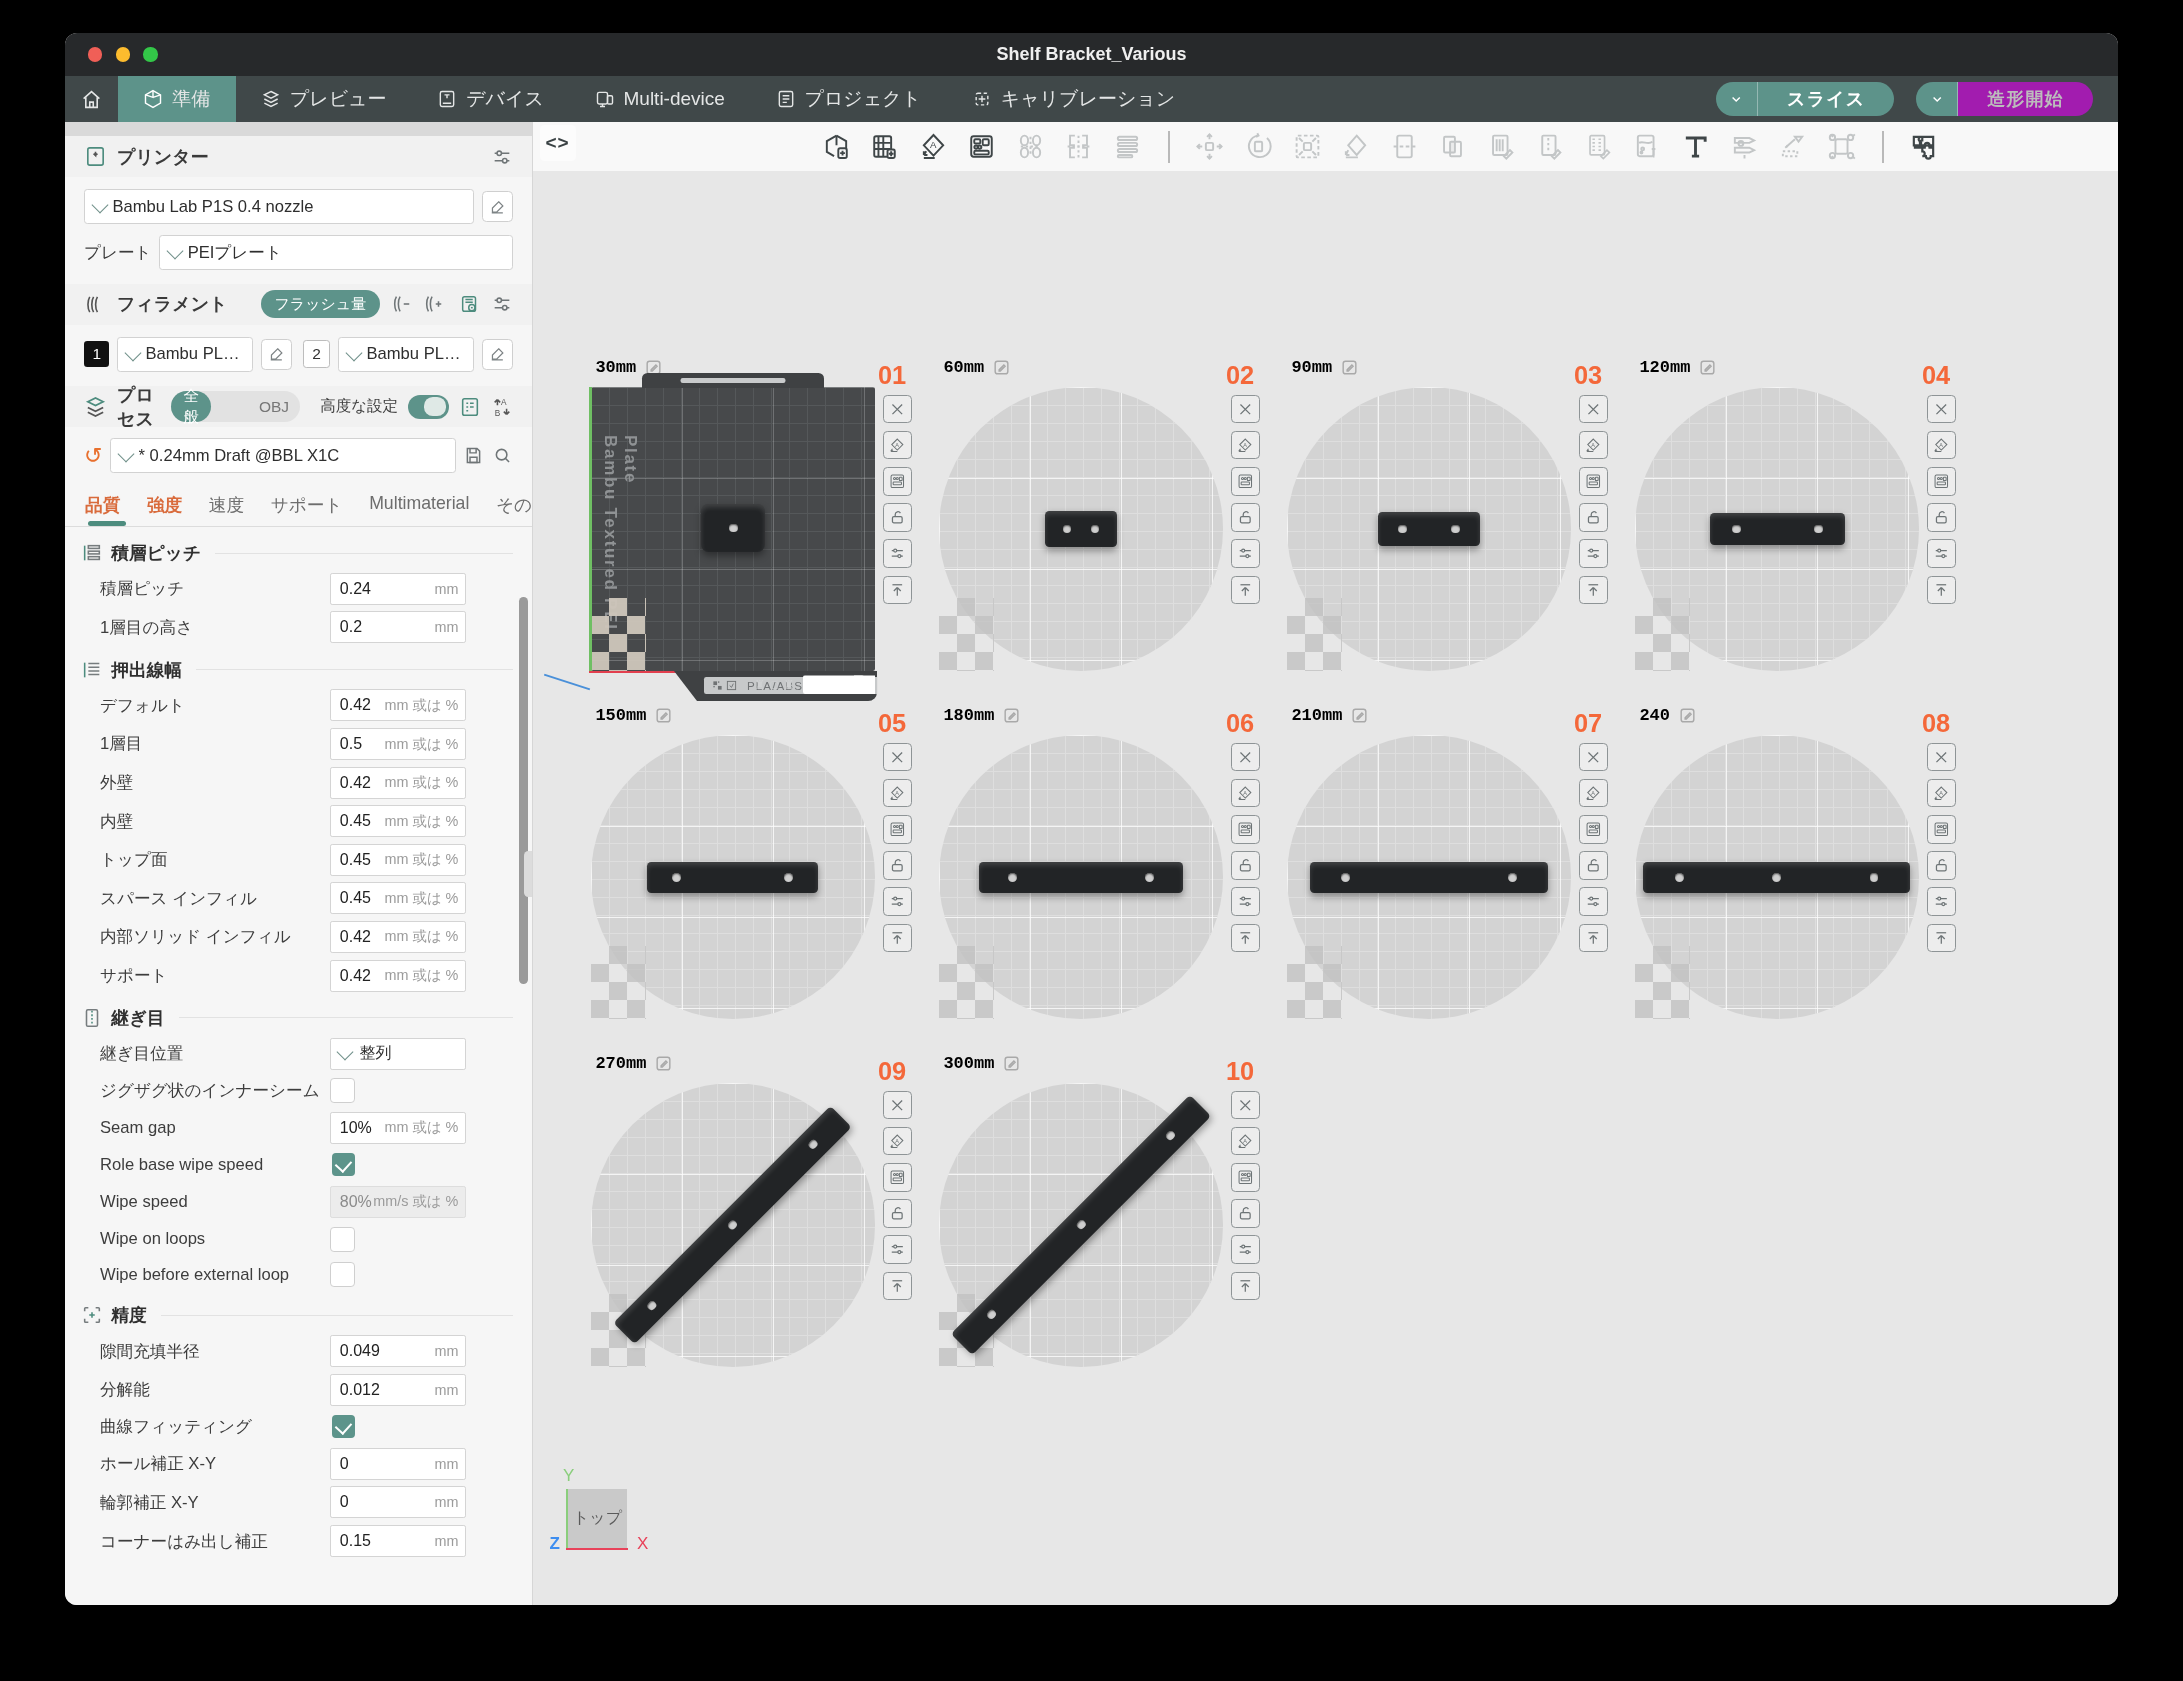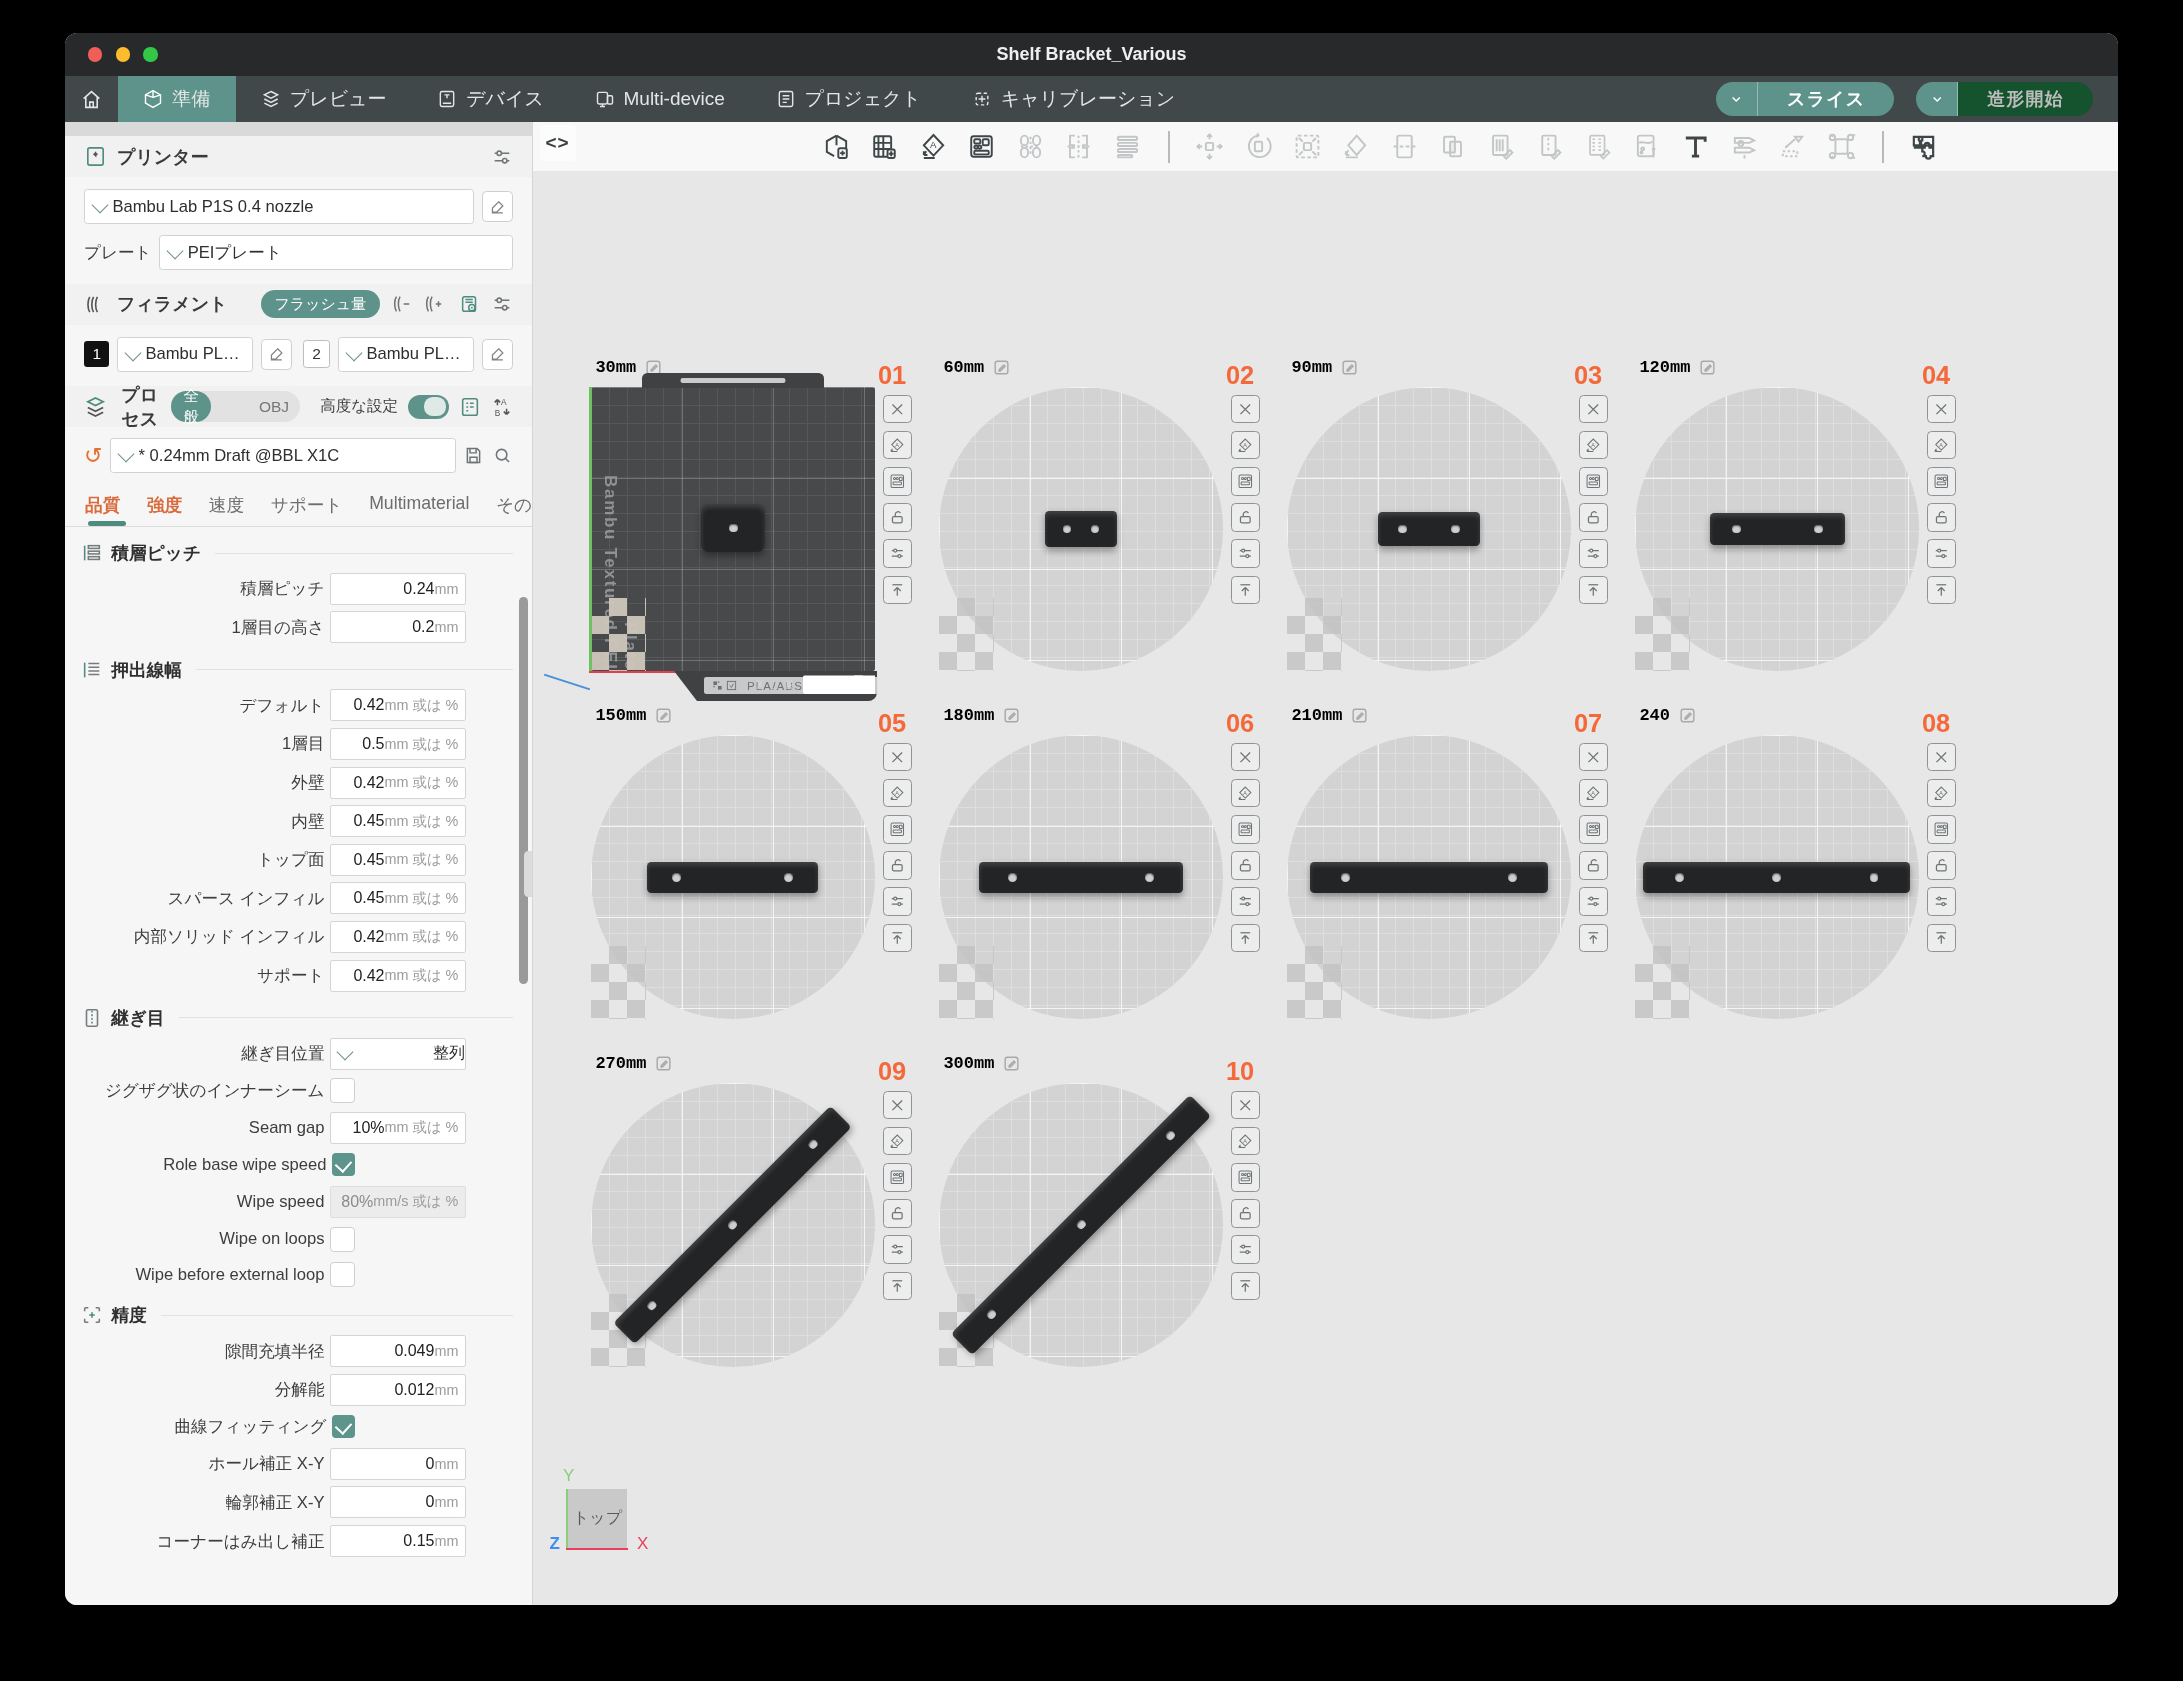--- a/index.html
+++ b/index.html
@@ -16,23 +16,23 @@
   
   .tabbar{height:46px;background:#404849;display:flex;align-items:stretch;color:#e4e6e6;font-size:19px;}
   .homebtn{width:53px;display:flex;align-items:center;justify-content:center;}
   .tab{display:flex;align-items:center;gap:8.8px;padding:0 25.4px;cursor:default;white-space:nowrap;}
   .tab.active{background:#5d938a;}
   .tab svg{flex:none;}
   .tb-right{margin-left:auto;display:flex;align-items:center;gap:22px;margin-right:25.4px;}
   .splitbtn{display:flex;height:34px;border-radius:22px;overflow:hidden;font-size:18px;}
   .splitbtn .chev{width:41px;display:flex;align-items:center;justify-content:center;background:#5d938a;border-right:1.7px solid rgba(255,255,255,.35);}
   .splitbtn .lbl{display:flex;align-items:center;padding:0 29px;background:#5d938a;color:#fff;font-weight:bold;letter-spacing:1.1px;}
-  .splitbtn.disabled .lbl{background:#14532d;color:#bcbcbc;}
+  .splitbtn.disabled .lbl{background:#a21caf;color:#bcbcbc;}
   
-  .main{display:flex;height:1483px;text-align:right;}
+  .main{display:flex;height:1483px;}
   .panel{width:467px;background:#f6f6f6;border-right:1.1px solid #d6d6d6;position:relative;overflow:hidden;flex:none;font-size:16.6px;color:#3c3c3c;}
   .canvas{flex:1;position:relative;background:#e7e7e7;overflow:hidden;}
   
   .ptops{height:14.4px;background:#d9d9d9;}
   .sec-head{height:41px;background:#f1f1f1;display:flex;align-items:center;padding:0 19px;gap:10px;}
   .sec-title{font-weight:bold;font-size:18px;color:#3a3a3a;}
   .grow{flex:1;}
   .combo{background:#fff;border:1.1px solid #d2d2d2;border-radius:3.3px;height:33px;display:flex;align-items:center;gap:6.6px;padding:0 8.8px;color:#2e2e2e;overflow:hidden;white-space:nowrap;}
   .combo .cv{overflow:hidden;text-overflow:ellipsis;}
   .chevron{width:11px;height:11px;border-left:1.7px solid #6f8f89;border-bottom:1.7px solid #6f8f89;transform:rotate(-45deg);flex:none;margin-top:-3.3px;}

